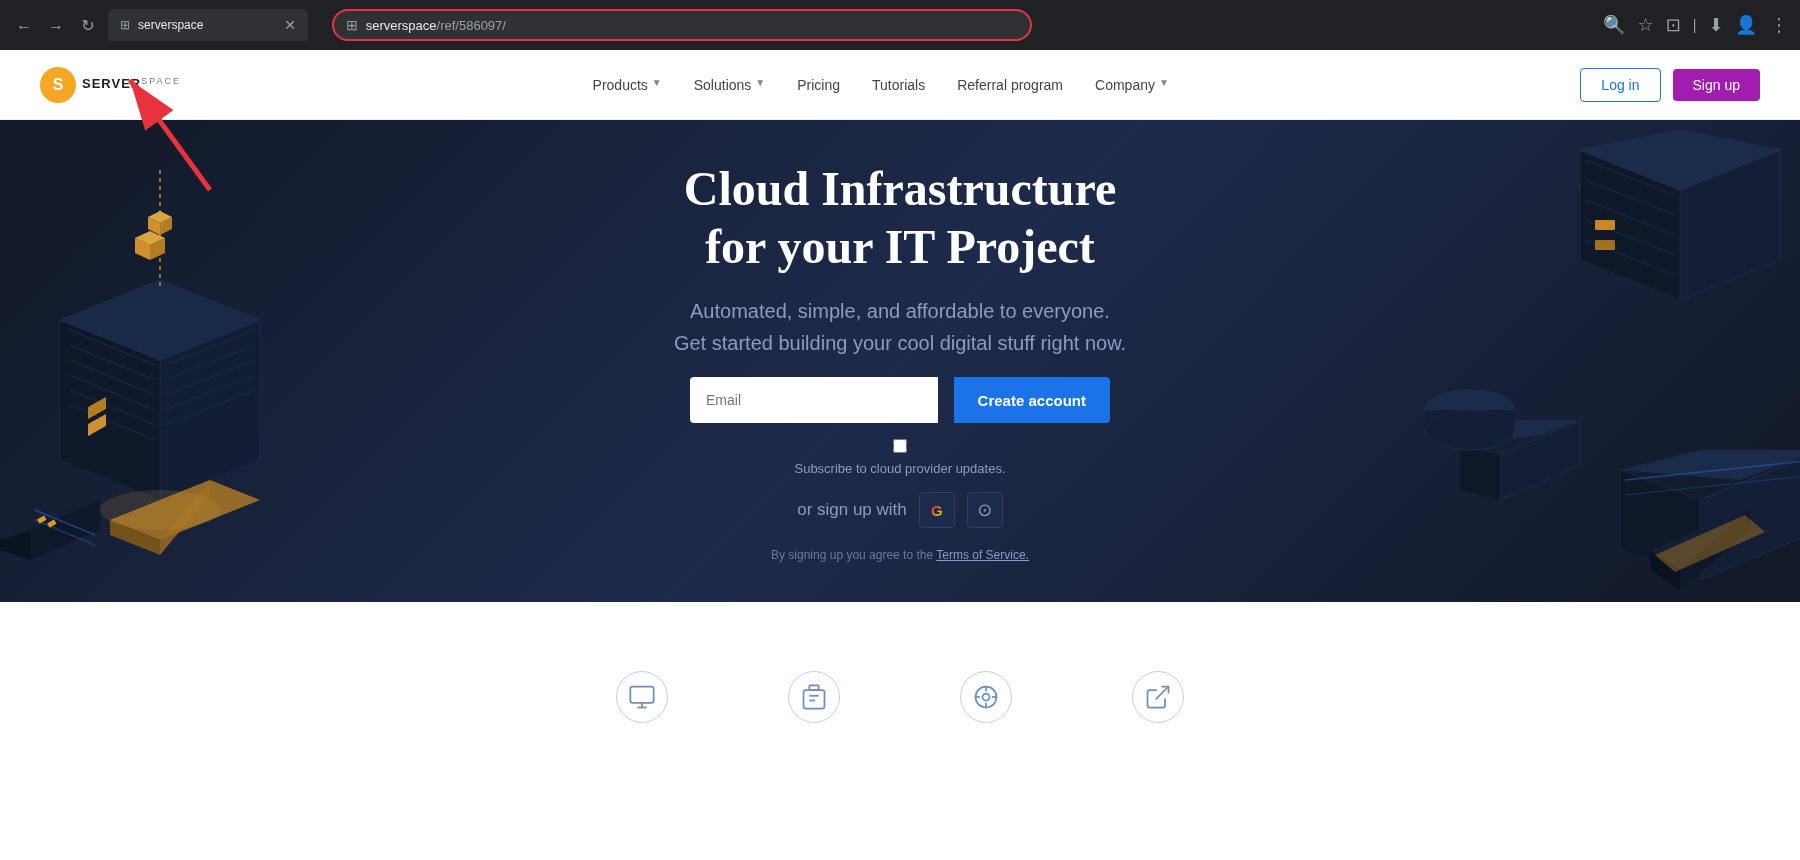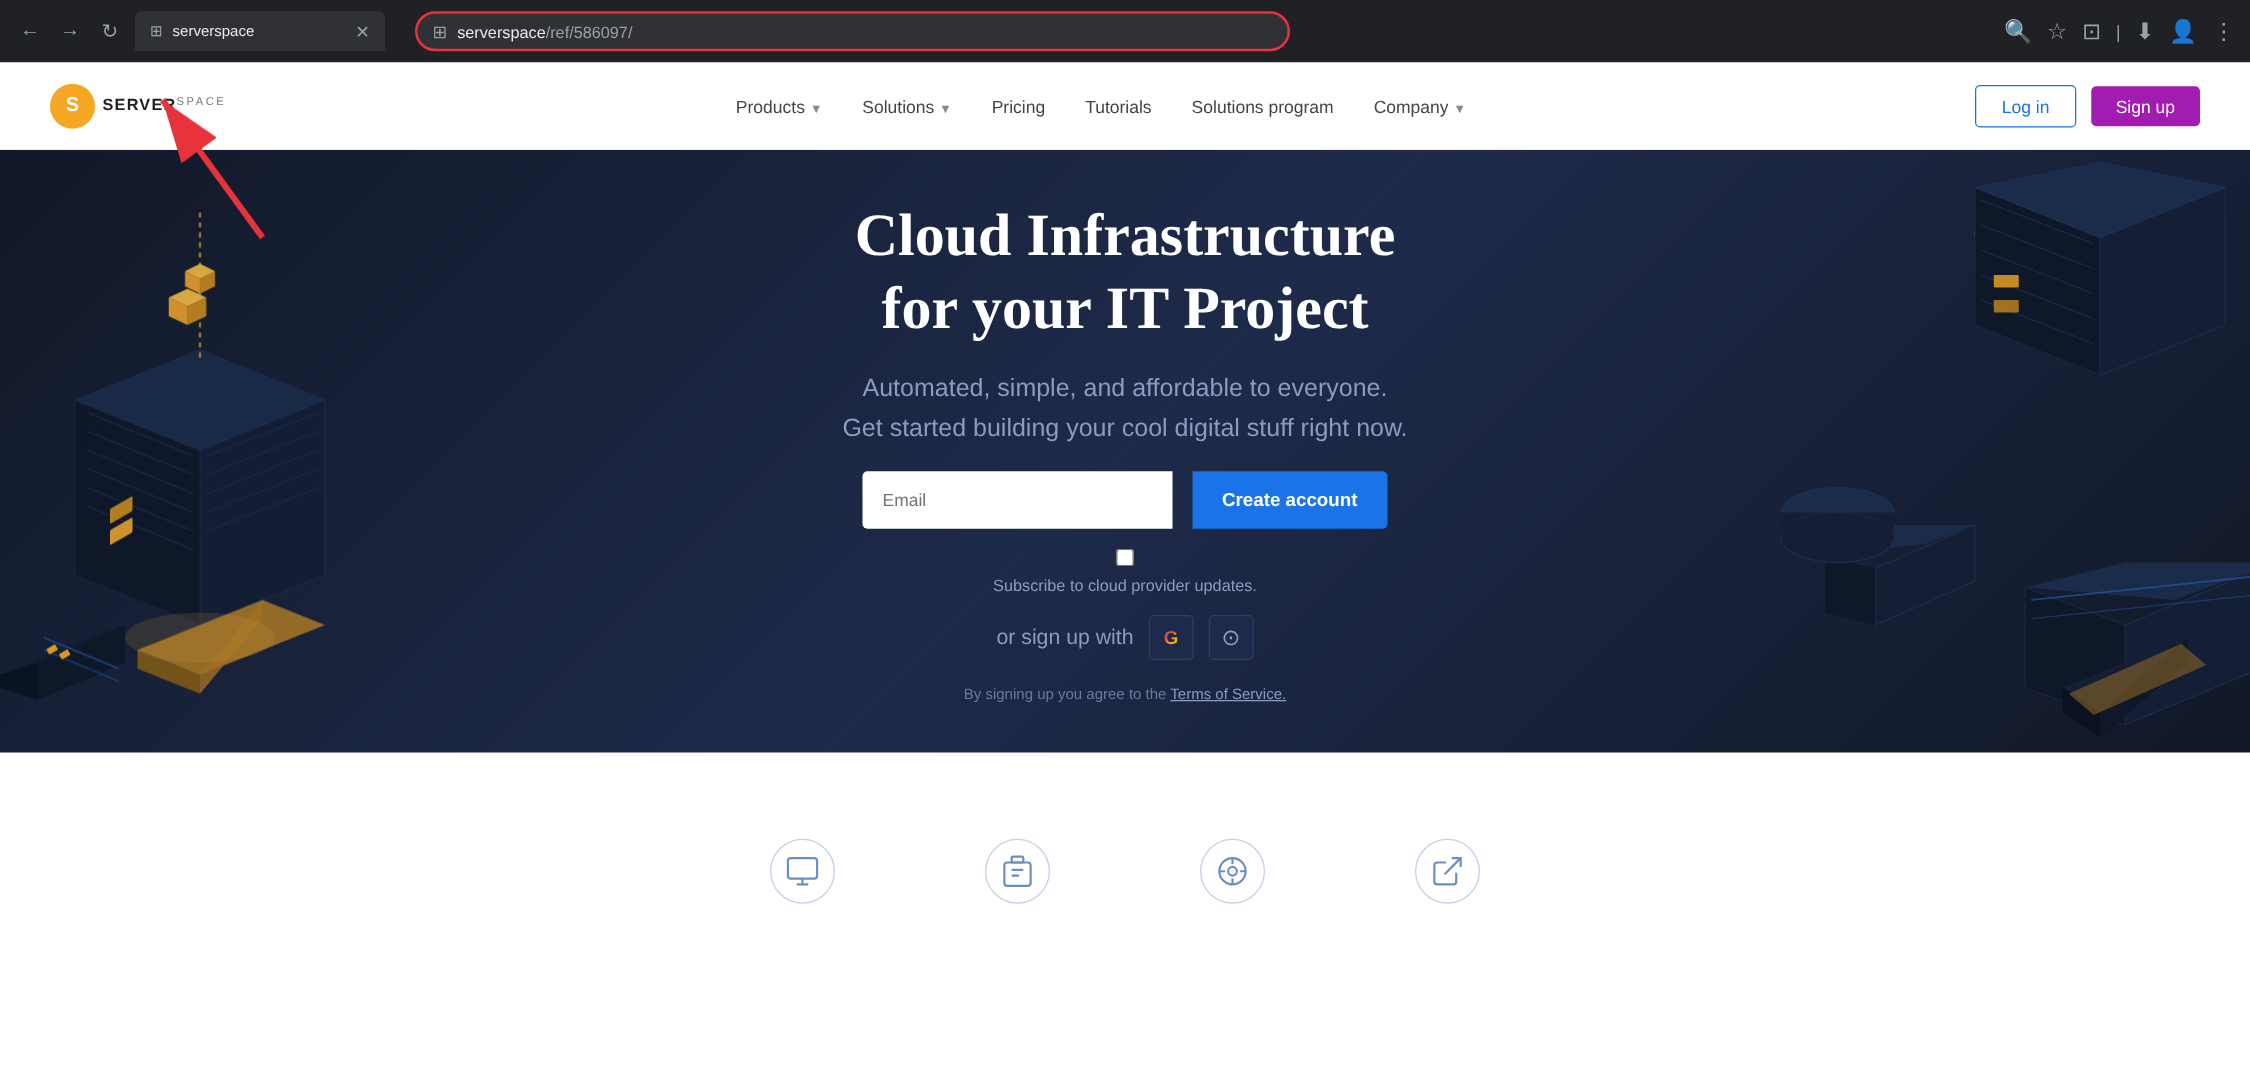--- a/index.html
+++ b/index.html
@@ -101,21 +101,21 @@
     .logo-text .server { font-size: 13px; font-weight: 700; color: #222; letter-spacing: 1px; text-transform: uppercase; }
     .logo-text .space { font-size: 9px; color: #777; letter-spacing: 2px; text-transform: uppercase; }
     .main-nav {
       display: flex;
       align-items: center;
       gap: 32px;
       margin: 0 auto;
     }
     .nav-item {
       display: flex;
-      align-items: flex-end;
+      align-items: flex-start;
       gap: 4px;
       font-size: 14px;
       color: #444;
       cursor: pointer;
       text-decoration: none;
     }
     .nav-item .chevron { font-size: 10px; color: #888; }
     .header-actions {
       display: flex;
       align-items: center;
@@ -372,21 +372,21 @@
       <span>Solutions</span>
       <span class="chevron">▼</span>
     </a>
     <a class="nav-item" href="#">
       <span>Pricing</span>
     </a>
     <a class="nav-item" href="#">
       <span>Tutorials</span>
     </a>
     <a class="nav-item" href="#">
-      <span>Solutions program</span>
+      <span>Referral program</span>
     </a>
     <a class="nav-item" href="#">
       <span>Company</span>
       <span class="chevron">▼</span>
     </a>
   </nav>
 
   <div class="header-actions">
     <button class="btn-login">Log in</button>
     <button class="btn-signup">Sign up</button>

